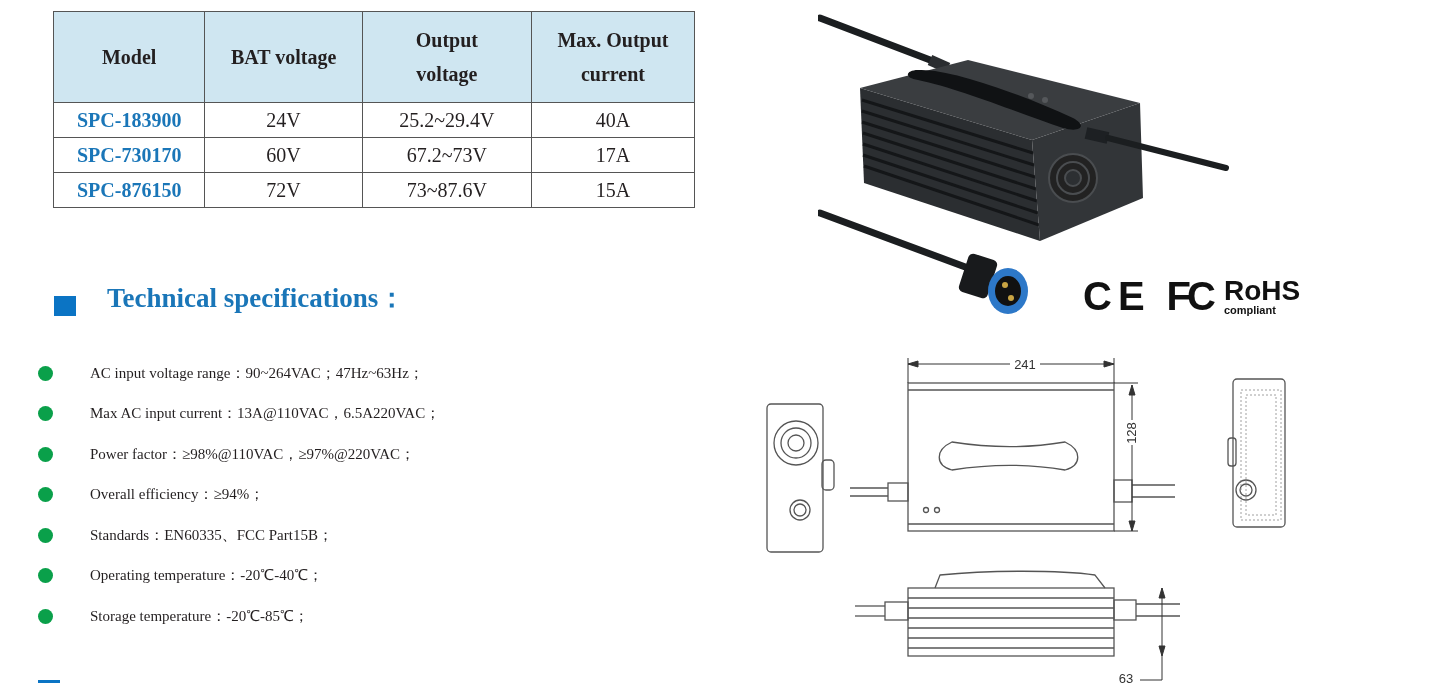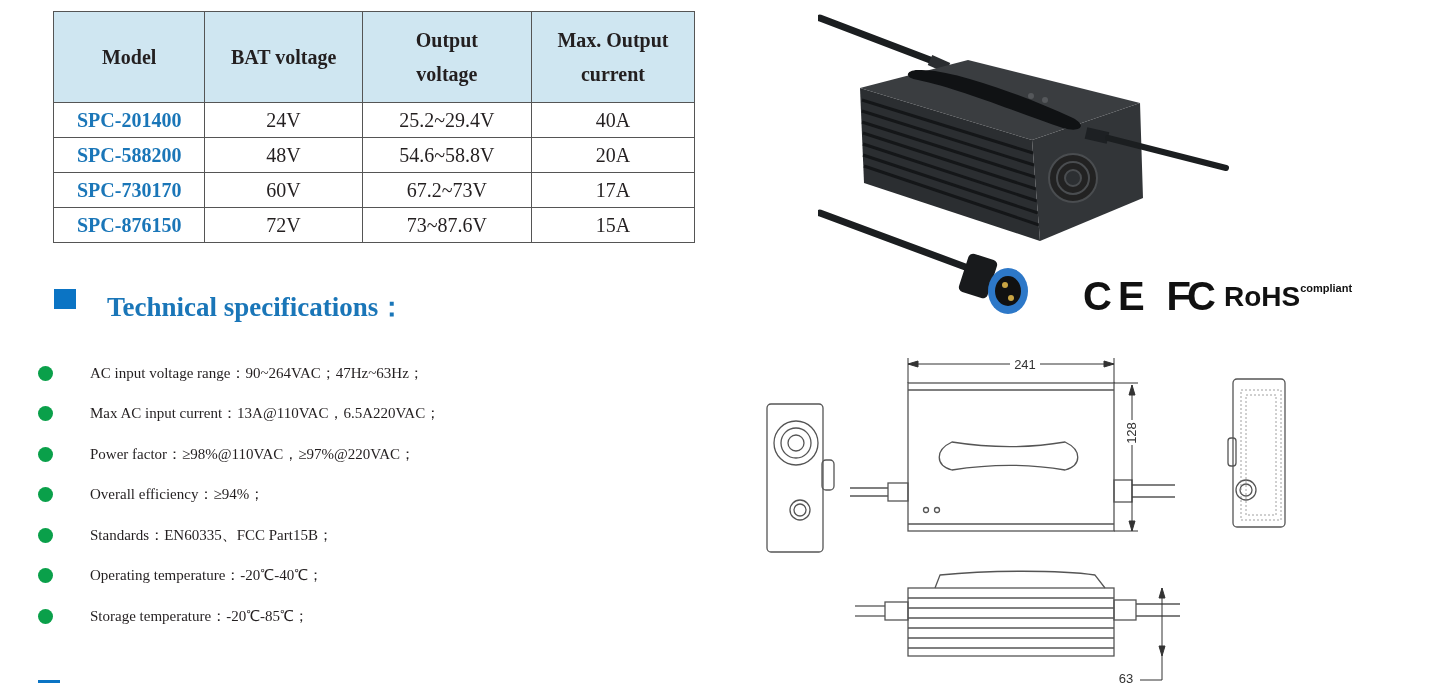--- a/index.html
+++ b/index.html
@@ -3,60 +3,54 @@
 <meta charset="utf-8">
 <style>
   html, body { margin:0; padding:0; background:#ffffff; }
   body { width:1435px; height:683px; position:relative; overflow:hidden; font-family:"Liberation Serif", serif; color:#231f20; }
   .spec-table { position:absolute; left:53px; top:11px; border-collapse:collapse; width:642px; }
   .spec-table th, .spec-table td { border:1.5px solid #555; text-align:center; font-size:20px; }
   .spec-table th { background:#cfe6f1; font-weight:bold; height:90px; line-height:34px; padding:0 6px; color:#231f20; }
   .spec-table td { height:34px; line-height:34px; padding:0; }
   .spec-table td.model { color:#1a76b8; font-weight:bold; }
   .col1 { width:152px; } .col2 { width:158px; } .col3 { width:168px; } .col4 { width:164px; }
-  .section-title { position:absolute; left:38px; top:289px; display:flex; align-items:flex-start;padding-left:16px; }
+  .section-title { position:absolute; left:38px; top:280px; display:flex; align-items:flex-end;padding-left:16px; }
   .section-title .square { width:22px; height:20px; background:#0b74c4; margin-right:31px; }
   .section-title .text { font-size:27px; font-weight:bold; color:#1a76b8; }
   .spec-list { position:absolute; left:38px; top:353px; margin:0; padding:0; list-style:none; }
   .spec-list li { display:flex; align-items:center; height:40.5px; font-size:15px;text-align:right; }
   .spec-list .dot { width:15px; height:15px; border-radius:50%; background:#0aa04a; margin-right:37px; flex:none; }
   .bottom-rule { position:absolute; left:38px; top:680px; width:22px; height:3px; background:#0b74c4; }
   .photo { position:absolute; left:818px; top:8px; width:420px; height:320px; }
   .cert { position:absolute; left:1075px; top:274px; display:flex; align-items:center; font-family:"Liberation Sans", sans-serif; color:#111; }
   .cert .ce { font-size:40px; font-weight:bold; letter-spacing:6px; margin-right:16px;margin-left:8px; }
   .cert .fc { font-size:40px; font-weight:bold; margin-right:12px; letter-spacing:-4px; }
-  .cert .rohs { display:flex; flex-direction:row; line-height:1; }
+  .cert .rohs { display:flex; flex-direction:column; line-height:1; }
   .cert .rohs .r1 { font-size:28px; font-weight:bold; }
   .cert .rohs .r2 { font-size:11px; font-weight:bold; }
   .drawing { position:absolute; left:760px; top:340px; width:560px; height:343px; }
 </style>
 </head>
 <body>
 
 <table class="spec-table">
   <thead>
     <tr>
       <th class="col1"><span>Model</span></th>
       <th class="col2"><span>BAT voltage</span></th>
       <th class="col3"><span>Output</span><br><span>voltage</span></th>
       <th class="col4"><span>Max. Output</span><br><span>current</span></th>
     </tr>
   </thead>
   <tbody>
     <tr>
-      <td class="model">SPC-201400</td>
+      <td class="model">SPC-183900</td>
       <td>24V</td>
       <td>25.2~29.4V</td>
       <td>40A</td>
-    </tr>
-    <tr>
-      <td class="model">SPC-588200</td>
-      <td>48V</td>
-      <td>54.6~58.8V</td>
-      <td>20A</td>
     </tr>
     <tr>
       <td class="model">SPC-730170</td>
       <td>60V</td>
       <td>67.2~73V</td>
       <td>17A</td>
     </tr>
     <tr>
       <td class="model">SPC-876150</td>
       <td>72V</td>

